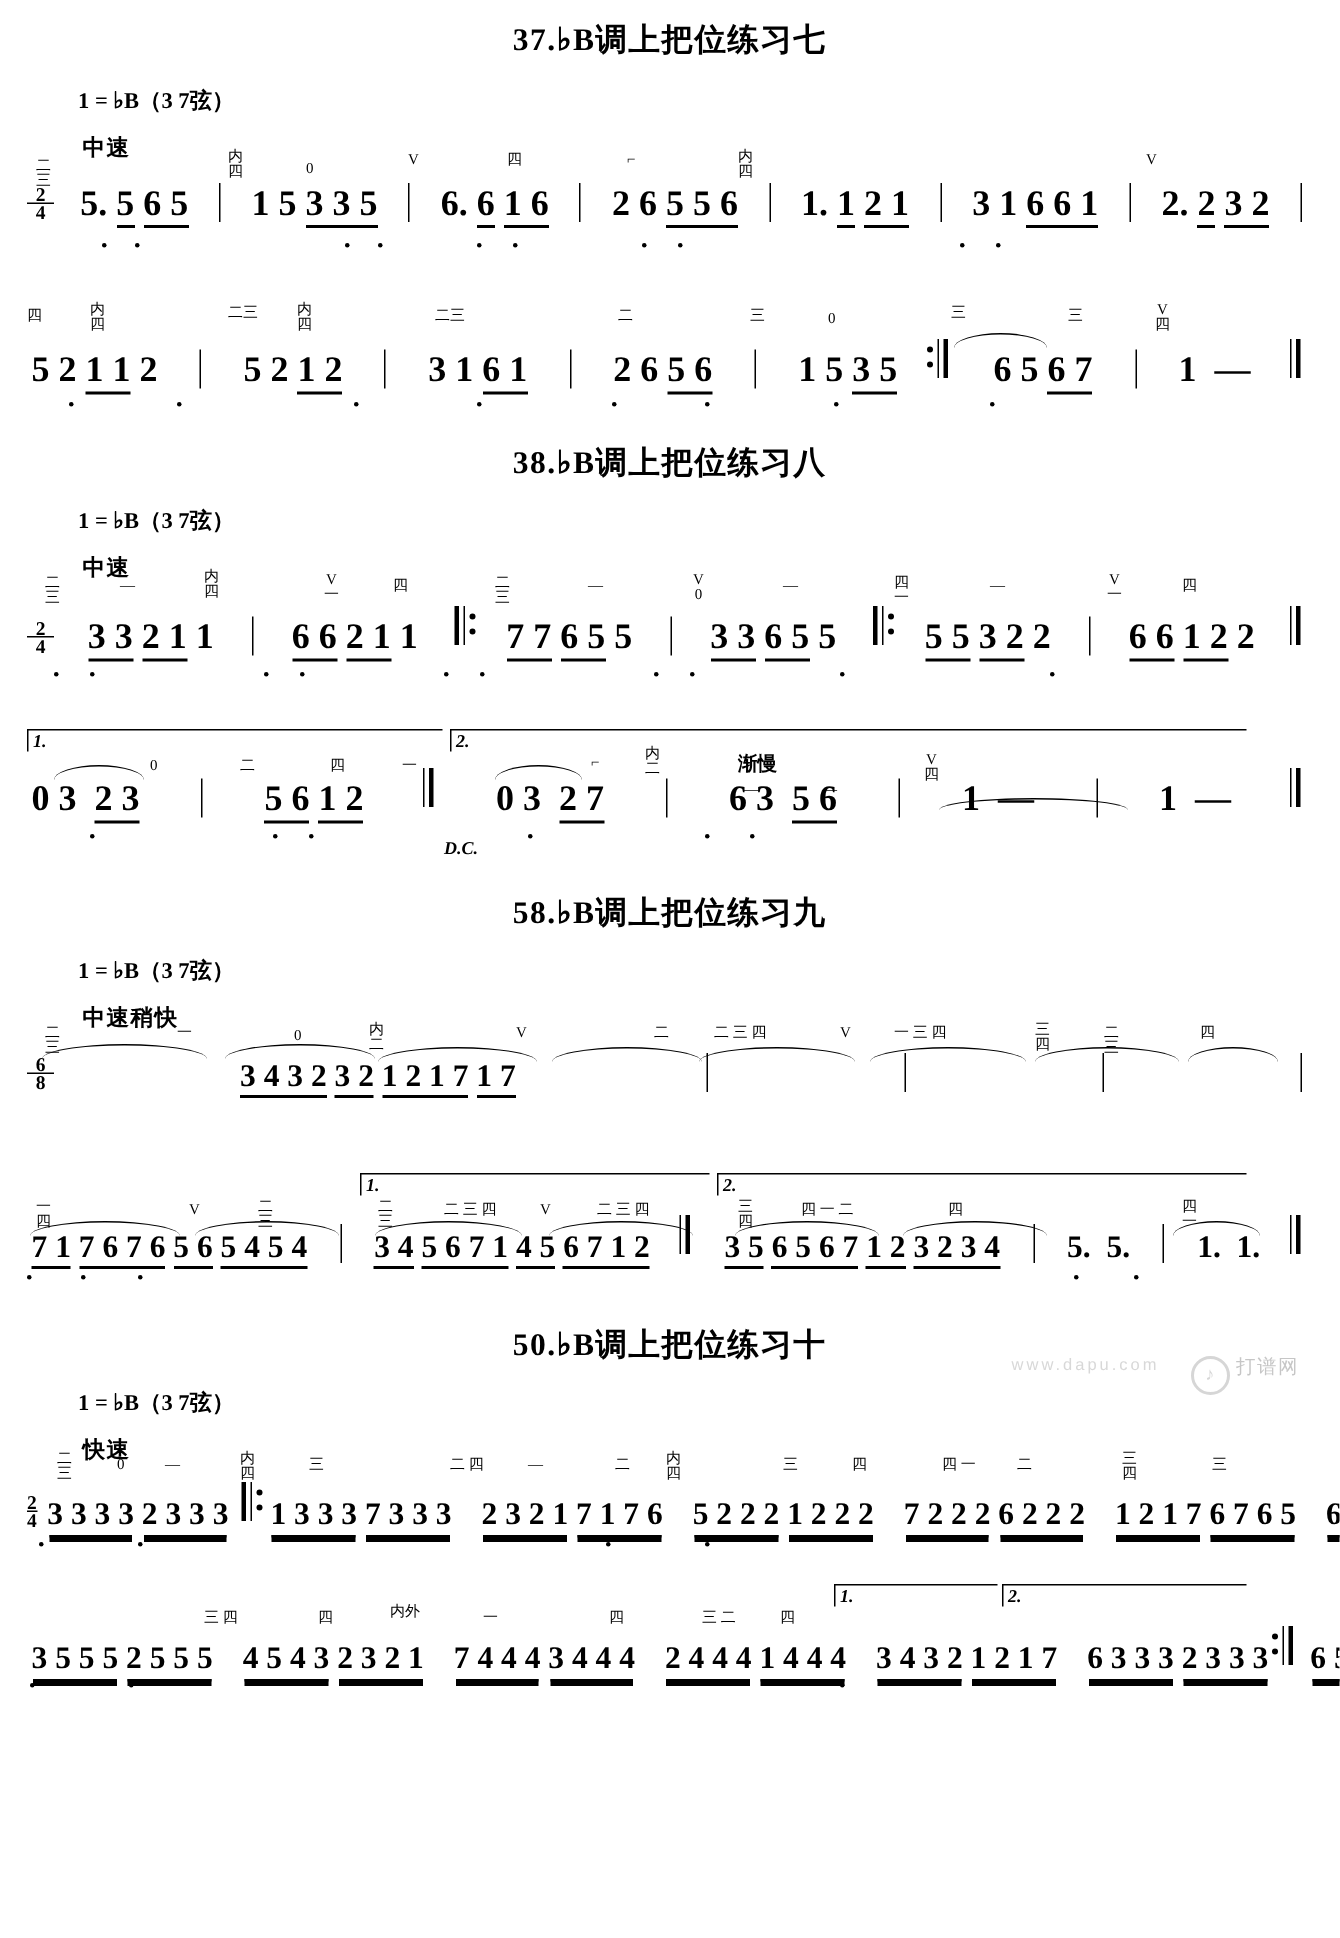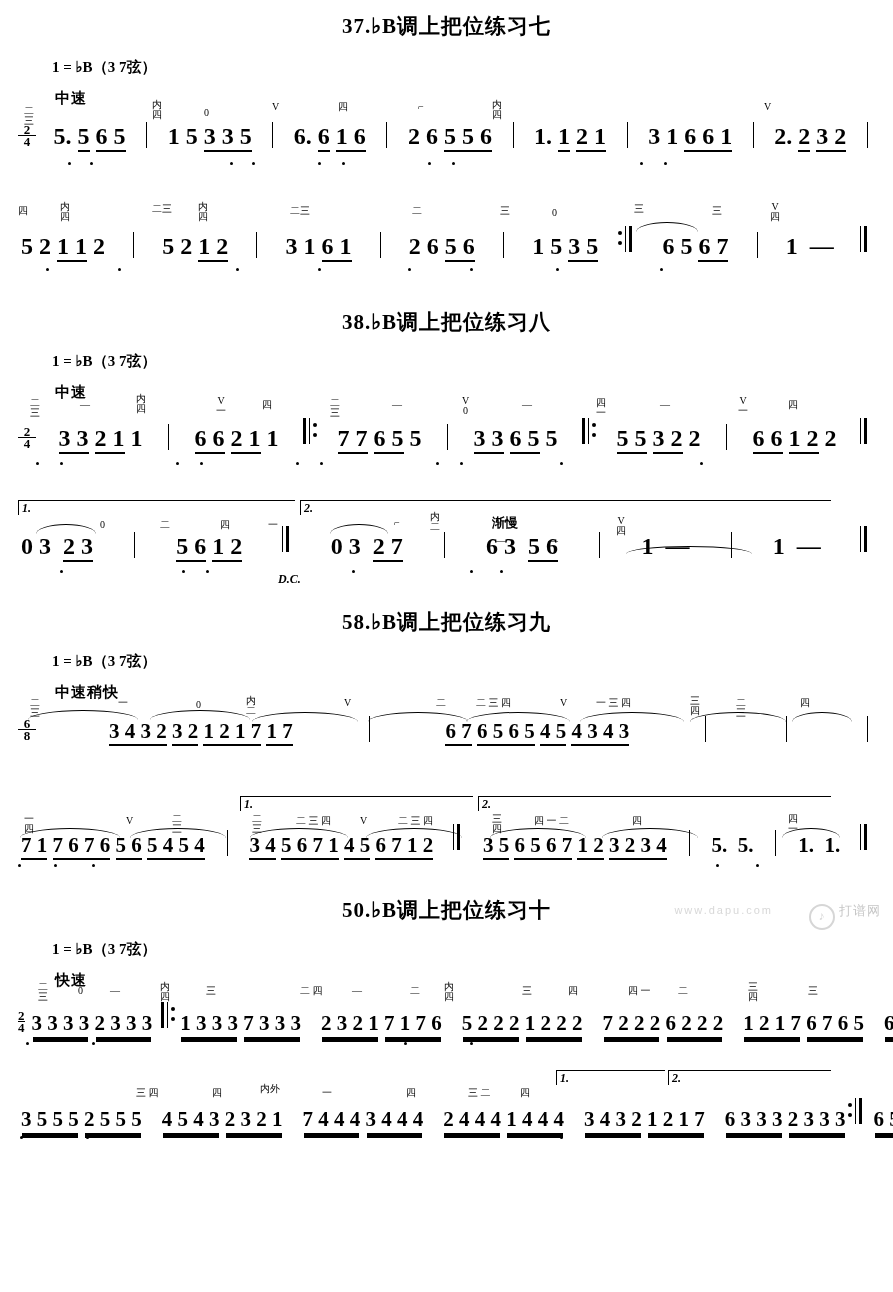--- a/index.html
+++ b/index.html
@@ -155,21 +155,21 @@
     font-style:italic;
     font-weight:700;
   }
   .cn-mark{
     position:absolute;
     font-size:13px;
     font-weight:700;
   }
   .watermark{
     position:absolute;
-    right:12px;
+    right:27px;
     bottom:14px;
     font-size:13px;
     color:#bdbdbd;
     font-family:"Liberation Sans", sans-serif;
     letter-spacing:1px;
     opacity:.85;
   }
   .wm-circle{
     display:inline-block;width:22px;height:22px;border:2px solid #cfcfcf;border-radius:50%;
     text-align:center;line-height:20px;font-size:12px;color:#cfcfcf;margin-right:4px;vertical-align:-5px;
@@ -260,21 +260,21 @@
       <span class="dotu" style="left:118px;top:50px"></span>
       <span class="dotu" style="left:236px;top:50px"></span>
       <span class="dotu" style="left:318px;top:50px"></span>
       <span class="dotu" style="left:408px;top:50px"></span>
       <span class="dotu" style="left:470px;top:50px"></span>
       <span class="dotu" style="left:556px;top:50px"></span>
       <span class="dotu" style="left:660px;top:50px"></span>
     </div>
   </div>
 
-  <div style="margin-top:18px">
+  <div style="margin-top:4px">
     <div class="piece-title">38.♭B调上把位练习八</div>
     <div class="keyline" style="margin-top:16px">1 = ♭B（3 7弦）</div>
     <div class="tempo" style="margin-top:12px">中速</div>
 
     <div class="row" style="height:68px;margin-top:8px">
       <div class="notes sp">
         <span class="meter"><span class="top" style="border-bottom:1.5px solid #000">2</span><span>4</span></span>
         <span class="grp"><span class="b1">3&nbsp;3</span>&nbsp;<span class="b1">2&nbsp;1</span>&nbsp;1</span>
         <span class="bar"></span>
         <span class="grp"><span class="b1">6&nbsp;6</span>&nbsp;<span class="b1">2&nbsp;1</span>&nbsp;1</span>
@@ -340,41 +340,40 @@
       <span class="mark" style="left:160px;top:16px">二</span>
       <span class="mark" style="left:220px;top:16px">四</span>
       <span class="mark" style="left:268px;top:16px">一</span>
       <span class="mark" style="left:394px;top:14px">⌐</span>
       <span class="mark" style="left:430px;top:8px">内<br>二</span>
       <span class="cn-mark" style="left:492px;top:10px">渐慢</span>
       <span class="mark" style="left:496px;top:32px">—</span>
       <span class="mark" style="left:548px;top:32px">—</span>
       <span class="mark" style="left:616px;top:12px">V<br>四</span>
       <span class="tie" style="left:626px;top:42px;width:126px"></span>
-      <span class="dc" style="left:278px;top:68px">D.C.</span>
+      <span class="dc" style="left:296px;top:68px">D.C.</span>
       <span class="dotu" style="left:60px;top:66px"></span>
       <span class="dotu" style="left:182px;top:66px"></span>
       <span class="dotu" style="left:206px;top:66px"></span>
       <span class="dotu" style="left:352px;top:66px"></span>
       <span class="dotu" style="left:470px;top:66px"></span>
       <span class="dotu" style="left:500px;top:66px"></span>
     </div>
   </div>
 
   <div style="margin-top:14px">
     <div class="piece-title">58.♭B调上把位练习九</div>
     <div class="keyline" style="margin-top:16px">1 = ♭B（3 7弦）</div>
     <div class="tempo" style="margin-top:12px">中速稍快</div>
 
     <div class="row" style="height:64px;margin-top:6px">
       <div class="notes sp" style="font-size:21px">
         <span class="meter"><span class="top" style="border-bottom:1.5px solid #000">6</span><span>8</span></span>
         <span class="grp"><span class="b1">3&nbsp;4&nbsp;3&nbsp;2</span>&nbsp;<span class="b1">3&nbsp;2</span>&nbsp;<span class="b1">1&nbsp;2&nbsp;1&nbsp;7</span>&nbsp;<span class="b1">1&nbsp;7</span></span>
         <span class="bar"></span>
-        <span class="grp"><span class="b1">6&nbsp;7</span>&nbsp;<span class="b1">6&nbsp;5&nbsp;6&nbsp;5</span>&nbsp;<span class="b1">4&nbsp;5</span>&nbsp;<span class="b1">4&nbsp;3&nbsp;4&nbsp;3</span></span>
         <span class="bar"></span>
         <span class="bar"></span>
         <span class="bar"></span>
       </div>
       <span class="mark" style="left:30px;top:-10px">二<br>三</span>
       <span class="mark" style="left:118px;top:-10px">一</span>
       <span class="mark" style="left:196px;top:-8px">0</span>
       <span class="slur" style="left:28px;top:2px;width:110px"></span>
       <span class="slur" style="left:150px;top:2px;width:100px"></span>
       <span class="mark" style="left:246px;top:-12px">内<br>二</span>

